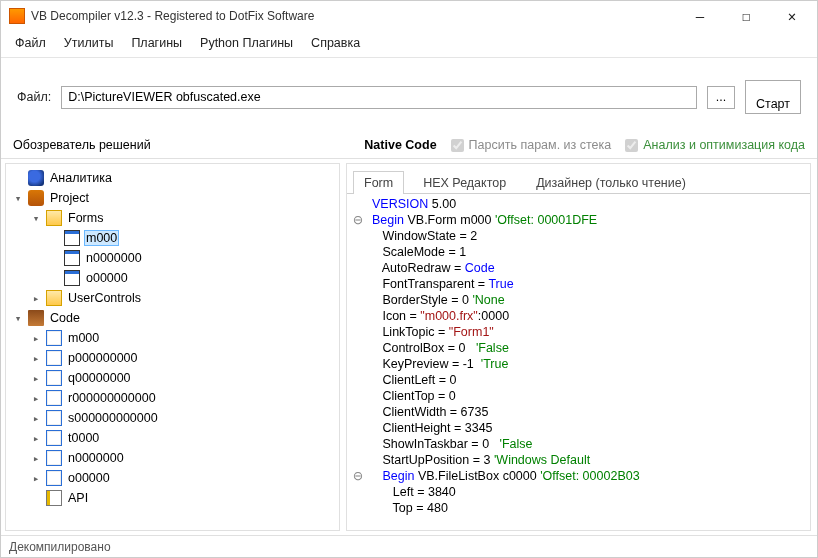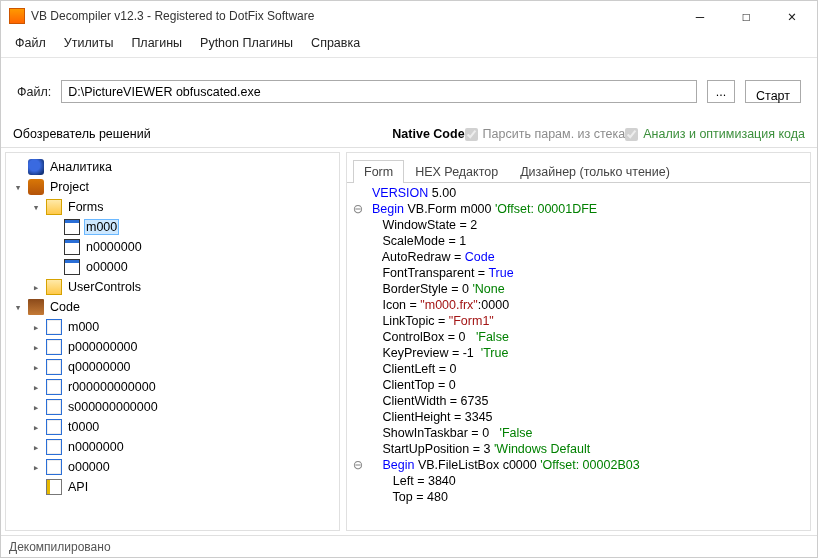--- a/index.html
+++ b/index.html
@@ -7,39 +7,39 @@
 .window { width: 818px; height: 558px; background: #fff; border: 1px solid #ccc; display: flex; flex-direction: column; box-shadow: 0 4px 12px rgba(0,0,0,0.15); }
 .titlebar { display: flex; align-items: center; height: 30px; padding: 0 2px 0 8px; font-size: 12px; color: #333; }
 .titlebar .app-icon { width: 16px; height: 16px; margin-right: 6px; background: linear-gradient(#f90,#f60); border: 1px solid #c50; }
 .titlebar-buttons { margin-left: auto; display: flex; }
 .tb-btn { width: 46px; height: 30px; display: flex; align-items: center; justify-content: center; font-family: monospace; font-size: 14px; color: #222; cursor: pointer; }
 .menubar { display: flex; gap: 2px; padding: 2px 6px 4px; font-size: 12.5px; color: #222; border-bottom: 1px solid #e5e5e5; }
 .menu-item { padding: 3px 8px; cursor: pointer; }
 .filebar { display: flex; align-items: center; gap: 10px; padding: 22px 16px 20px; }
 .filebar-label { font-size: 12.5px; color: #222; }
 .file-input { flex: 1; height: 23px; border: 1px solid #aaa; padding: 2px 6px; font-size: 12.5px; }
-.btn { height: 23px; border: 1px solid #aaa; background: #fff; padding: 8px 10px; font-size: 12.5px; cursor: pointer; }
+.btn { height: 23px; border: 1px solid #aaa; background: #fff; padding: 16px 10px; font-size: 12.5px; cursor: pointer; }
 .btn-ellipsis { width: 28px; padding: 0; }
-.toolbar2 { display: flex; align-items: center; padding: 4px 12px 6px; font-size: 12.5px; border-bottom: 1px solid #e0e0e0; }
+.toolbar2 { display: flex; align-items: center; padding: 4px 12px 6px; font-size: 12.5px; gap: 14px; border-bottom: 1px solid #e0e0e0; }
 .s-explorer { flex: 0 0 auto; }
 .native-code { font-weight: 600; margin-left: auto; }
 .chk { display: flex; align-items: center; gap: 5px; color: #8c8c8c; }
 .chk input { accent-color: #999; }
 .chk.green { color: #3b8f3b; }
 .body { display: flex; flex: 1; overflow: hidden; }
 .tree-panel { width: 335px; border: 1px solid #e0e0e0; margin: 4px; background: #fff; overflow: auto; }
 .tree { font-size: 12.5px; padding: 4px 0 6px; }
 .row { display: flex; align-items: center; gap: 4px; padding: 2px 0 2px 6px; cursor: default; }
 .row .tw { width: 12px; text-align: center; color: #666; cursor: pointer; font-family: monospace; font-size: 11px; }
 .row .icon { width: 16px; height: 16px; display: inline-block; }
 .row .label { padding: 0 2px; }
 .row.sel .label { background: #cde8ff; border: 1px solid #6bb8ff; padding: 0 1px; }
 .lvl1 { padding-left: 6px; } .lvl2 { padding-left: 24px; } .lvl3 { padding-left: 42px; }
 .code-panel { flex: 1; display: flex; flex-direction: column; border: 1px solid #e0e0e0; margin: 4px 6px 4px 2px; background: #fff; overflow: hidden; }
-.tabs { display: flex; gap: 0; padding: 6px 6px 0; font-size: 12.5px; border-bottom: 1px solid #cfcfcf; }
+.tabs { display: flex; gap: 8px; padding: 6px 6px 0; font-size: 12.5px; border-bottom: 1px solid #cfcfcf; }
 .tab { padding: 4px 10px; cursor: pointer; color: #444; border: 1px solid transparent; border-bottom: none; position: relative; top: 1px; }
 .tab.active { border-color: #cfcfcf; background: #fff; }
 .code-area { flex: 1; overflow: auto; padding: 2px 2px 2px 4px; font-family: Consolas, "Courier New", monospace; font-size: 12.5px; line-height: 16px; }
 .code-line { white-space: pre; display: flex; }
 .gut { width: 14px; text-align: center; color: #888; cursor: pointer; }
 .cl { flex: 1; margin-left: 7px; }
 .kw { color: #0000ff; }
 .num { color: #000; }
 .str { color: #a31515; }
 .cmt { color: #008000; }

